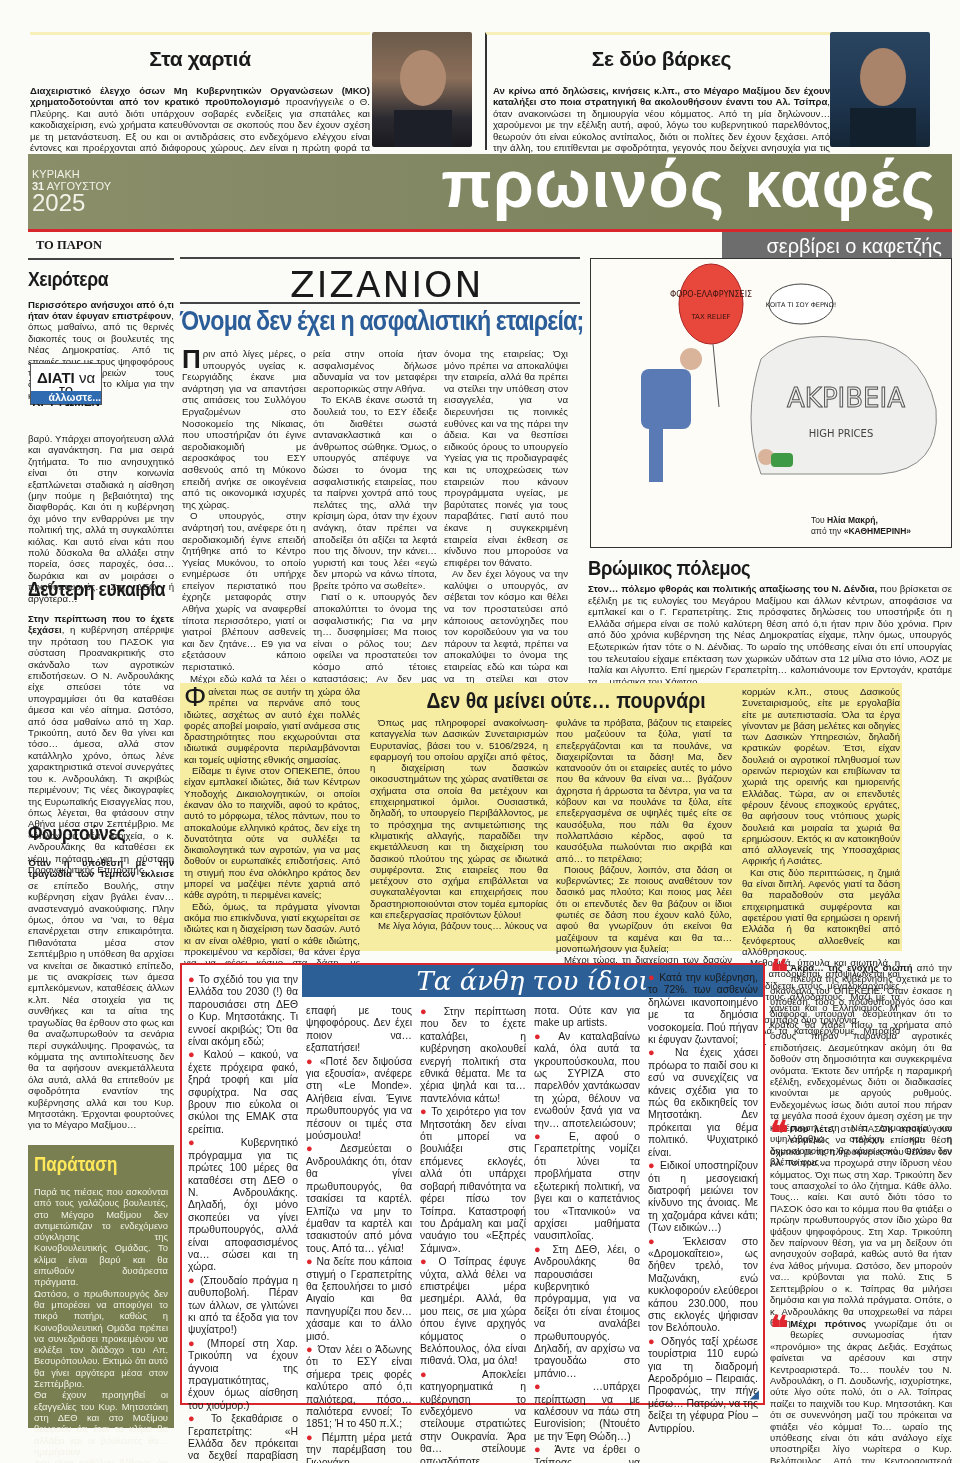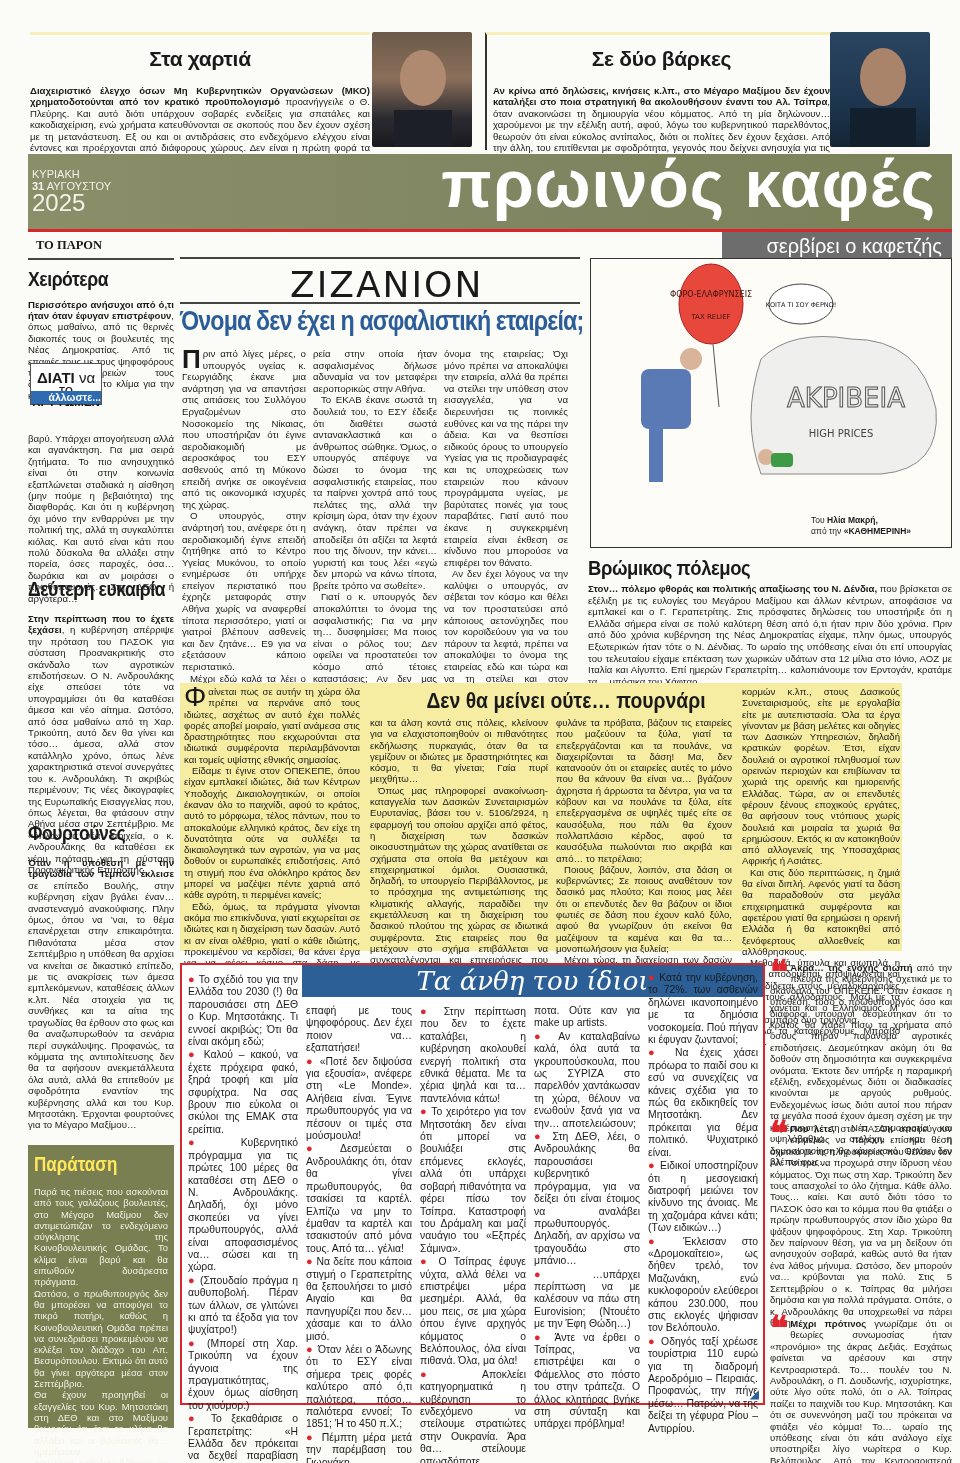--- a/index.html
+++ b/index.html
@@ -161,21 +161,20 @@
 </div>
 
 <div class="abs" id="yellow"></div>
 <div class="abs" style="left:376px;top:688px;width:380px;text-align:center;font-size:22px;font-weight:bold;transform:scaleX(.88)">Δεν θα μείνει ούτε… πουρνάρι</div>
 <div class="abs" style="left:184px;top:686px;width:176px">
   <p style="font-size:9.6px;line-height:11.3px"><span class="dropcap" style="font-size:28px;font-weight:normal">Φ</span><span>αίνεται πως σε αυτήν τη χώρα όλα πρέπει να περνάνε από τους ιδιώτες, ασχέτως αν αυτό έχει πολλές φορές αποβεί μοιραίο, γιατί ανάμεσα στις δραστηριότητες που εκχωρούνται στα ιδιωτικά συμφέροντα περιλαμβάνονται και τομείς υψίστης εθνικής σημασίας.</span></p>
   <p class="ind" style="font-size:9.6px;line-height:11.3px">Είδαμε τι έγινε στον ΟΠΕΚΕΠΕ, όπου είχαν εμπλακεί ιδιώτες, διά των Κέντρων Υποδοχής Δικαιολογητικών, οι οποίοι έκαναν όλο το παιχνίδι, αφού το κράτος, αυτό το μόρφωμα, τέλος πάντων, που το αποκαλούμε ελληνικό κράτος, δεν είχε τη δυνατότητα ούτε να συλλέξει τα δικαιολογητικά των αγροτών, για να μας δοθούν οι ευρωπαϊκές επιδοτήσεις. Από τη στιγμή που ένα ολόκληρο κράτος δεν μπορεί να μαζέψει πέντε χαρτιά από κάθε αγρότη, τι περιμένει κανείς;</p>
   <p class="ind" style="font-size:9.6px;line-height:11.3px">Εδώ, όμως, τα πράγματα γίνονται ακόμα πιο επικίνδυνα, γιατί εκχωρείται σε ιδιώτες και η διαχείριση των δασών. Αυτό κι αν είναι ολέθριο, γιατί ο κάθε ιδιώτης, προκειμένου να κερδίσει, θα κάνει έργα για να φέρει κόσμο στα δάση, με αποτέλεσμα να υπερπολλαπλασιαστεί ο κίνδυνος πυρκαγιάς. Εδώ, όταν έχει αέρα, τα δάση που περιφρουρούνται, ακόμα</p>
 </div>
 <div class="abs" style="left:370px;top:717px;width:178px">
-  <p style="font-size:9.6px;line-height:11.3px">και τα άλση κοντά στις πόλεις, κλείνουν για να ελαχιστοποιηθούν οι πιθανότητες εκδήλωσης πυρκαγιάς, όταν θα τα γεμίζουν οι ιδιώτες με δραστηριότητες και κόσμο, τι θα γίνεται; Γαία πυρί μειχθήτω…</p>
   <p class="ind" style="font-size:9.6px;line-height:11.3px">Όπως μας πληροφορεί ανακοίνωση-καταγγελία των Δασικών Συνεταιρισμών Ευρυτανίας, βάσει του ν. 5106/2924, η εφαρμογή του οποίου αρχίζει από φέτος, η διαχείριση των δασικών οικοσυστημάτων της χώρας ανατίθεται σε σχήματα στα οποία θα μετέχουν και επιχειρηματικοί όμιλοι. Ουσιαστικά, δηλαδή, το υπουργείο Περιβάλλοντος, με το πρόσχημα της αντιμετώπισης της κλιματικής αλλαγής, παραδίδει την εκμετάλλευση και τη διαχείριση του δασικού πλούτου της χώρας σε ιδιωτικά συμφέροντα. Στις εταιρείες που θα μετέχουν στο σχήμα επιβάλλεται να συγκαταλέγονται και επιχειρήσεις που δραστηριοποιούνται στον τομέα εμπορίας και επεξεργασίας προϊόντων ξύλου!</p>
   <p class="ind" style="font-size:9.6px;line-height:11.3px">Με λίγα λόγια, βάζουν τους… λύκους να</p>
 </div>
 <div class="abs" style="left:556px;top:717px;width:176px">
   <p style="font-size:9.6px;line-height:11.3px">φυλάνε τα πρόβατα, βάζουν τις εταιρείες που μαζεύουν τα ξύλα, γιατί τα επεξεργάζονται και τα πουλάνε, να διαχειρίζονται τα δάση! Μα, δεν κατανοούν ότι οι εταιρείες αυτές το μόνο που θα κάνουν θα είναι να… βγάζουν άχρηστα ή άρρωστα τα δέντρα, για να τα κόβουν και να πουλάνε τα ξύλα, είτε επεξεργασμένα σε υψηλές τιμές είτε σε καυσόξυλα, που πάλι θα έχουν πολλαπλάσιο κέρδος, αφού τα καυσόξυλα πωλούνται πιο ακριβά και από… το πετρέλαιο;</p>
   <p class="ind" style="font-size:9.6px;line-height:11.3px">Ποιους βάζουν, λοιπόν, στα δάση οι κυβερνώντες; Σε ποιους αναθέτουν τον δασικό μας πλούτο; Και ποιος μας λέει ότι οι επενδυτές δεν θα βάζουν οι ίδιοι φωτιές σε δάση που έχουν καλό ξύλο, αφού θα γνωρίζουν ότι εκείνοι θα μαζέψουν τα καμένα και θα τα… μονοπωλήσουν για ξυλεία;</p>
   <p class="ind" style="font-size:9.6px;line-height:11.3px">Μέχρι τώρα, τη διαχείριση των δασών την είχαν οι Δασικές Υπηρεσίες, οι οποίες ανέθεταν τα έργα των δασικών εργασιών, υλοτομίας, αποψίλωσης, συγκέντρωσης καμένων</p>
 </div>
 <div class="abs" style="left:742px;top:686px;width:158px">
   <p style="font-size:9.6px;line-height:11.3px">κορμών κ.λπ., στους Δασικούς Συνεταιρισμούς, είτε με εργολαβία είτε με αυτεπιστασία. Όλα τα έργα γίνονταν με βάση μελέτες και οδηγίες των Δασικών Υπηρεσιών, δηλαδή κρατικών φορέων. Έτσι, είχαν δουλειά οι αγροτικοί πληθυσμοί των ορεινών περιοχών και επιβίωναν τα χωριά της ορεινής και ημιορεινής Ελλάδας. Τώρα, αν οι επενδυτές φέρουν ξένους εποχικούς εργάτες, θα αφήσουν τους ντόπιους χωρίς δουλειά και μοιραία τα χωριά θα ερημώσουν. Εκτός κι αν κατοικηθούν από αλλογενείς της Υποσαχάριας Αφρικής ή Ασιάτες.</p>
@@ -204,20 +203,21 @@
     </div>
   <div class="bb-col" style="left:238px;top:40px;width:106px" id="bbc3">
       <p><span class="dot">● </span><span>Στην περίπτωση που δεν το έχετε καταλάβει, η κυβέρνηση ακολουθεί ενεργή πολιτική στα εθνικά θέματα. Με τα χέρια ψηλά και τα… παντελόνια κάτω!</span></p>
       <p><span class="dot">● </span><span>Το χειρότερο για τον Μητσοτάκη δεν είναι ότι μπορεί να βουλιάξει στις επόμενες εκλογές, αλλά ότι υπάρχει σοβαρή πιθανότητα να φέρει πίσω τον Τσίπρα. Καταστροφή του Δράμαλη και μαζί ναυάγιο του «Εξπρές Σάμινα».</span></p>
       <p><span class="dot">● </span><span>Ο Τσίπρας έφυγε νύχτα, αλλά θέλει να επιστρέψει μέρα μεσημέρι. Αλλά, θα μου πεις, σε μια χώρα όπου έγινε αρχηγός κόμματος ο Βελόπουλος, όλα είναι πιθανά. Όλα, μα όλα!</span></p>
       <p><span class="dot">● </span><span>Αποκλείει κατηγορηματικά η κυβέρνηση το ενδεχόμενο να στείλουμε στρατιώτες στην Ουκρανία. Άρα θα… στείλουμε οπωσδήποτε.</span></p>
     </div>
   <div class="bb-col" style="left:352px;top:40px;width:106px" id="bbc4">
       <p><span>ποτα. Ούτε καν για make up artists.</span></p>
       <p><span class="dot">● </span><span>Αν καταλαβαίνω καλά, όλα αυτά τα γκρουπούσκουλα, που ως ΣΥΡΙΖΑ στο παρελθόν χαντάκωσαν τη χώρα, θέλουν να ενωθούν ξανά για να την… αποτελειώσουν;</span></p>
+      <p><span class="dot">● </span><span>Ε, αφού ο Γεραπετρίτης νομίζει ότι λύνει τα προβλήματα στην εξωτερική πολιτική, να βγει και ο καπετάνιος του «Τιτανικού» να αρχίσει μαθήματα ναυσιπλοΐας.</span></p>
       <p><span class="dot">● </span><span>Στη ΔΕΘ, λέει, ο Ανδρουλάκης θα παρουσιάσει κυβερνητικό πρόγραμμα, για να δείξει ότι είναι έτοιμος να αναλάβει πρωθυπουργός. Δηλαδή, αν αρχίσω να τραγουδάω στο μπάνιο…</span></p>
       <p><span class="dot">● </span><span>…υπάρχει περίπτωση να με καλέσουν να πάω στη Eurovision; (Ντουέτο με την Έφη Θώδη…)</span></p>
       <p><span class="dot">● </span><span>Άντε να έρθει ο Τσίπρας, να επιστρέψει και ο Φάμελλος στο πόστο του στην τράπεζα. Ο άλλος κλητήρας βγήκε στη σύνταξη και υπάρχει πρόβλημα!</span></p>
     </div>
   <div class="bb-col" style="left:466px;top:6px;width:110px" id="bbc5">
       <p><span class="dot">● </span><span>Κατά την κυβέρνηση, το 72%. των ασθενών δηλώνει ικανοποιημένο με τα δημόσια νοσοκομεία. Πού πήγαν κι έφυγαν ζωντανοί;</span></p>
       <p><span class="dot">● </span><span>Να έχεις χάσει πρόωρα το παιδί σου κι εσύ να συνεχίζεις να κάνεις σχέδια για το πώς θα εκδικηθείς τον Μητσοτάκη. Δεν πρόκειται για θέμα πολιτικό. Ψυχιατρικό είναι.</span></p>
       <p><span class="dot">● </span><span>Ειδικοί υποστηρίζουν ότι η μεσογειακή διατροφή μειώνει τον κίνδυνο της άνοιας. Με τη χαζομάρα κάνει κάτι; (Των ειδικών…)</span></p>
       <p><span class="dot">● </span><span>Έκλεισαν στο «Δρομοκαΐτειο», ως δήθεν τρελό, τον Μαζωνάκη, ενώ κυκλοφορούν ελεύθεροι κάπου 230.000, που στις εκλογές ψήφισαν τον Βελόπουλο.</span></p>
       <p><span class="dot">● </span><span>Οδηγός ταξί χρέωσε τουρίστρια 110 ευρώ για τη διαδρομή Αεροδρόμιο – Πειραιάς. Προφανώς, την πήγε μέσω… Πατρών, να της δείξει τη γέφυρα Ρίου – Αντιρρίου.</span></p>

